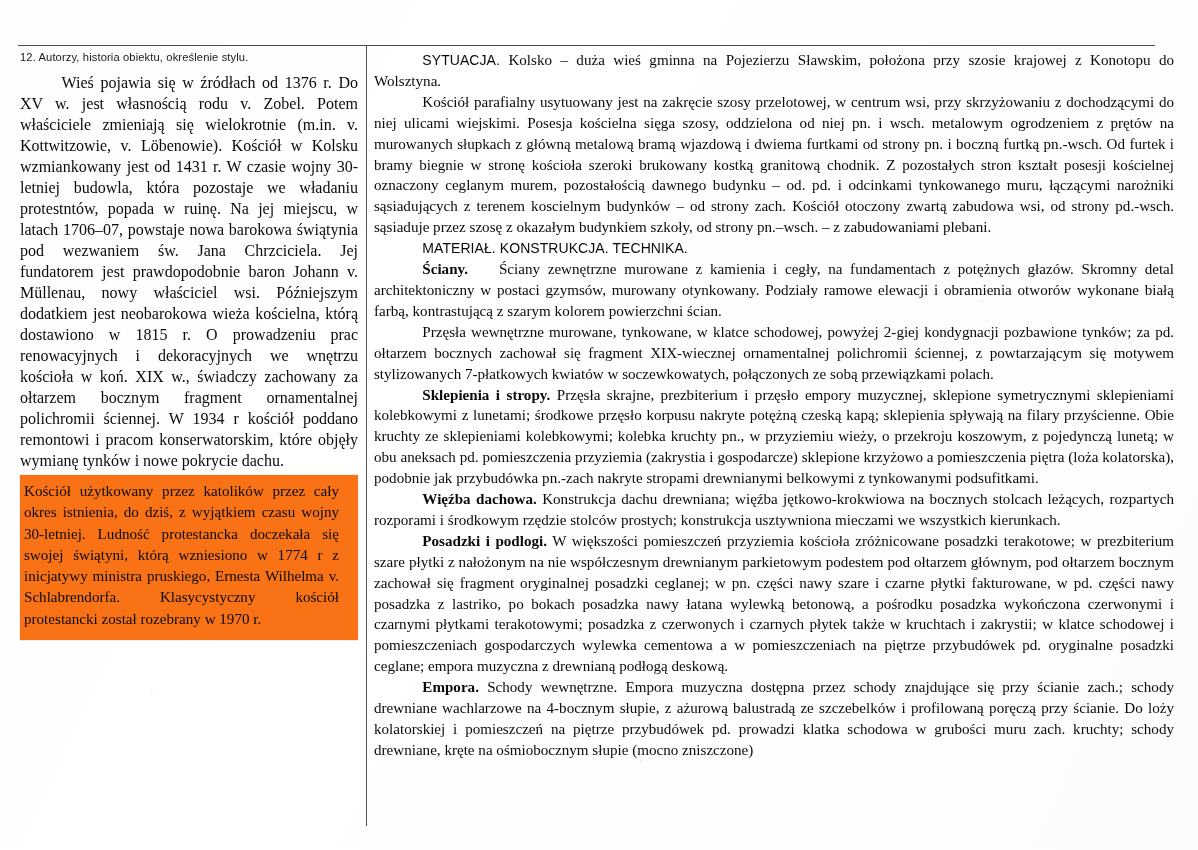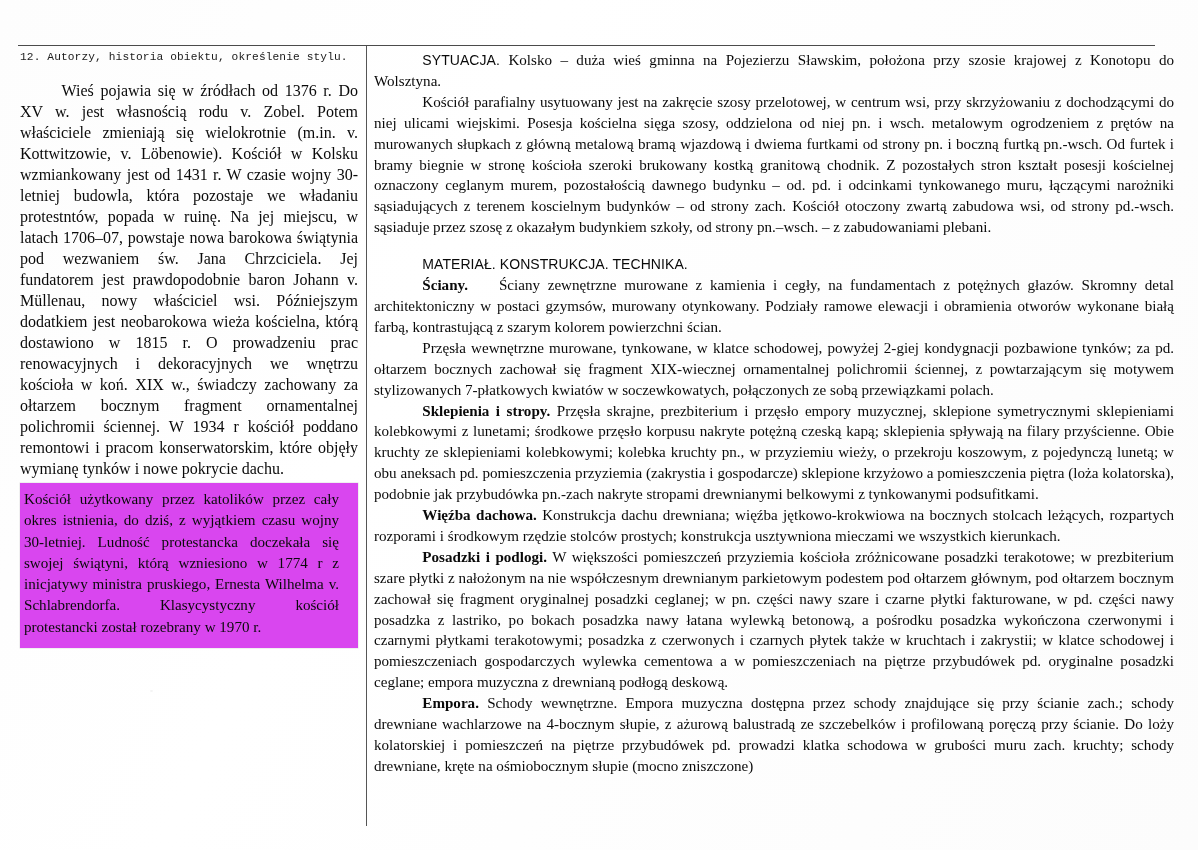--- a/index.html
+++ b/index.html
@@ -61,38 +61,38 @@
     position: absolute;
     left: 374px;
     top: 50px;
     width: 800px;
   }
 
   .field-caption {
     font-size: 11.2px;
     line-height: 1.25;
     letter-spacing: 0.01em;
-    margin-bottom: 16px;
+    margin-bottom: 8px;
     color: #1a1a1a;
-    font-family: Liberation Mono, monospace;
+    font-family: Liberation Sans, sans-serif;
   }
 
   .body-left p {
     margin: 0;
     font-size: 16px;
     line-height: 21.0px;
     text-align: justify;
     text-justify: inter-word;
     text-indent: 2.6em;
     color: #0a0a0a;
   }
 
   .hl-block {
     margin-top: 4px;
-    background: #d946ef;
+    background: #f97316;
     padding: 6px 19px 10px 4px;
     box-shadow: 0 0 0 0.5px #e2e2e2;
   }
   .hl-block p {
     margin: 0;
     font-size: 15.1px;
     line-height: 21.3px;
     text-align: justify;
     text-indent: 0;
     color: #0a0a0a;
@@ -104,21 +104,20 @@
     font-size: 15.1px;
     line-height: 20.9px;
     text-align: justify;
     text-justify: inter-word;
     text-indent: 3.2em;
     color: #0a0a0a;
   }
   .body-right p.center-head {
     text-indent: 3.2em;
     text-align: left;
-    margin-top: 16px;
   }
 
   .caps-head {
     font-family: "Liberation Sans", "DejaVu Sans", sans-serif;
     font-size: 14px;
     letter-spacing: 0.005em;
   }
   .sec-it { }
   .sec-bi { font-weight: bold; }
 

